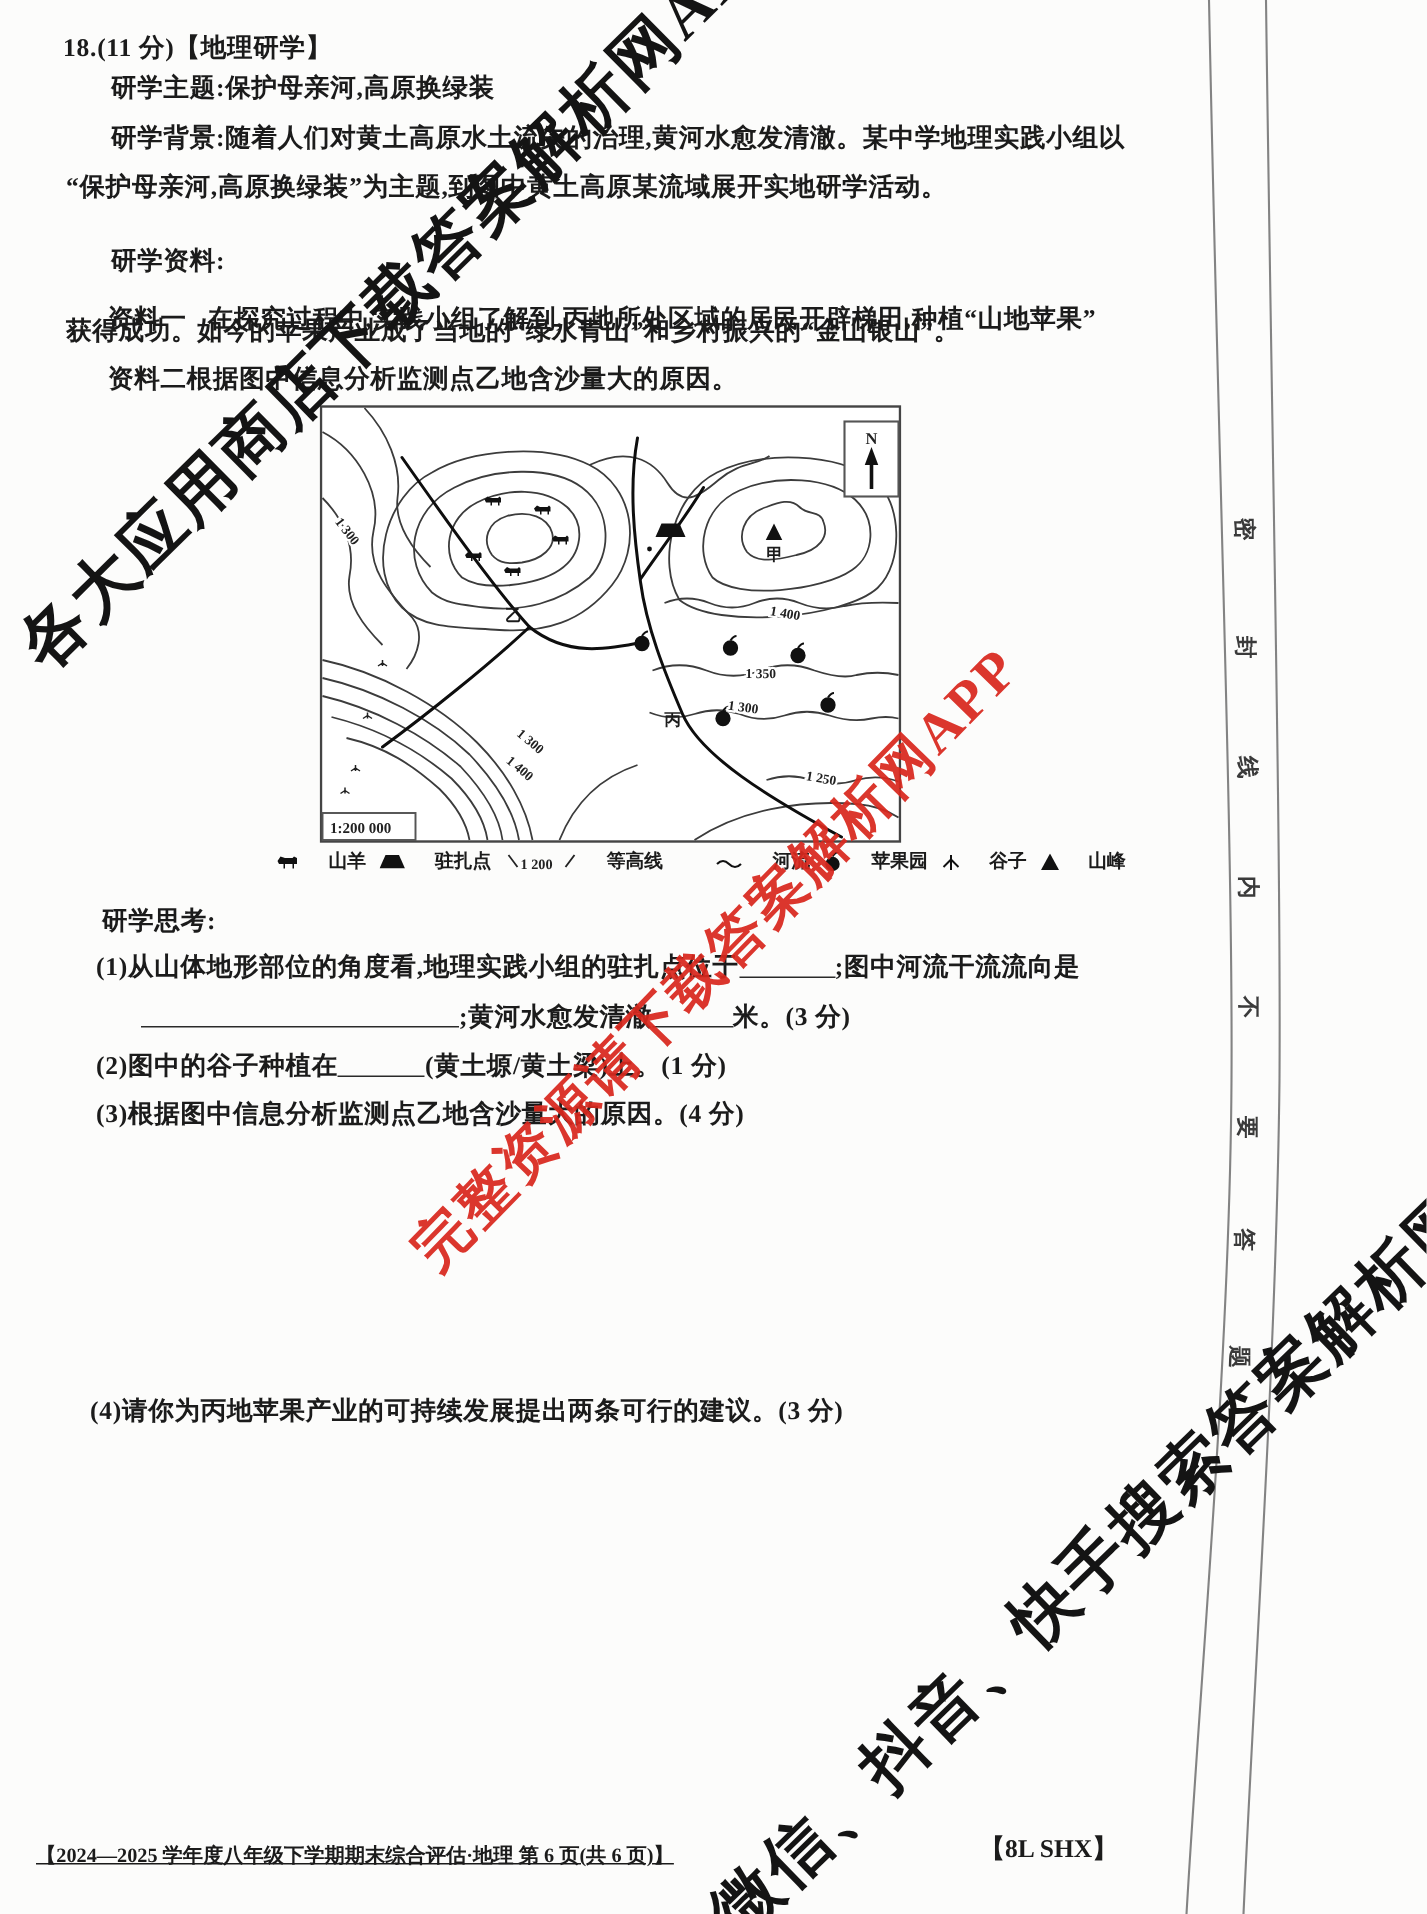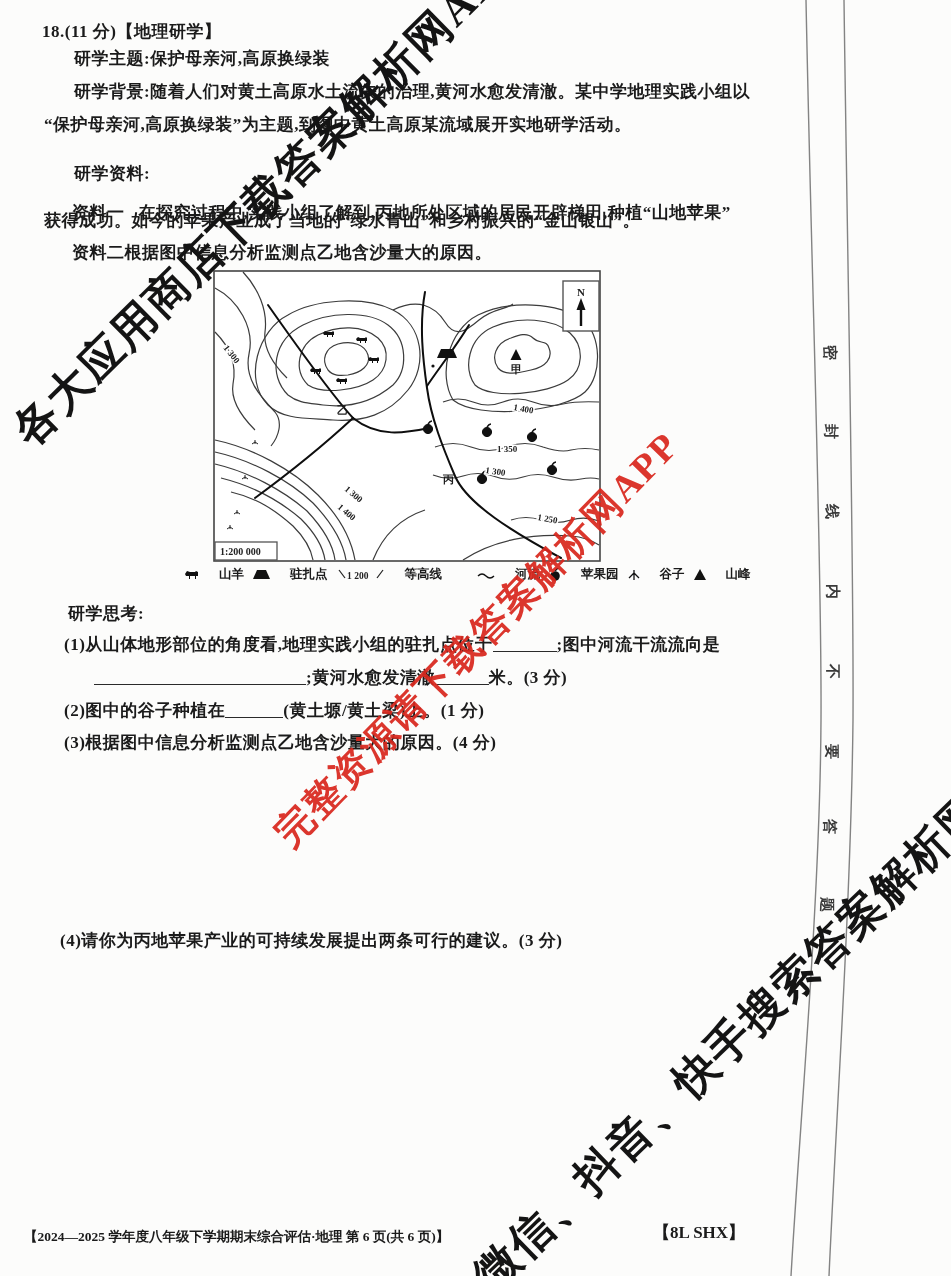--- a/index.html
+++ b/index.html
@@ -258,14 +258,14 @@
 <span class="strip-char" style="left:824px;top:582px;">内</span>
 <span class="strip-char" style="left:824px;top:662px;">不</span>
 <span class="strip-char" style="left:823px;top:742px;">要</span>
 <span class="strip-char" style="left:821px;top:817px;">答</span>
 <span class="strip-char" style="left:818px;top:895px;">题</span>
 
 <div class="wm wm-black" style="left:-67px;top:195px;width:608px;font-size:44px;transform:rotate(-44.6deg);">各大应用商店下载答案解析网APP</div>
 <div class="wm wm-red" style="left: 197px; top: 613px; width: 562px; font-size: 38px; transform: rotate(-45.8deg); opacity: 0.93; color: rgb(217, 40, 30);">完整资源请下载答案解析网APP</div>
 <div class="wm wm-black" style="left:389px;top:1023px;width:660px;font-size:44px;transform:rotate(-44.2deg);">微信、抖音、快手搜索答案解析网</div>
 
-<div class="abs footer" style="left:24px;top:1228px;font-size:13.5px;">【2024—2025 学年度八年级下学期期末综合评估·地理  第 6 页(共 6 页)】</div>
+<div class="abs footer" style="left:24px;top:1228px;font-size:13.5px;text-decoration:underline;">【2024—2025 学年度八年级下学期期末综合评估·地理  第 6 页(共 6 页)】</div>
 <div class="abs footer" style="left:653px;top:1221px;font-size:17px;font-weight:700;">【8L SHX】</div>
 
 </body></html>

